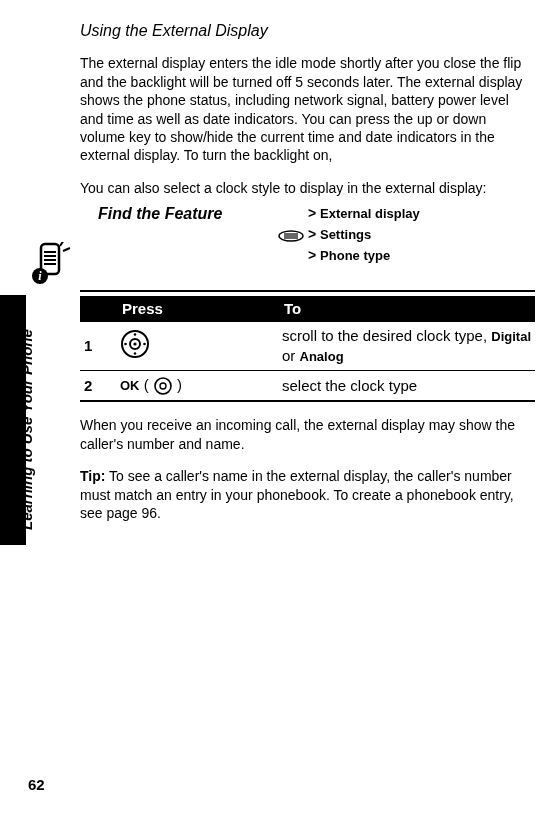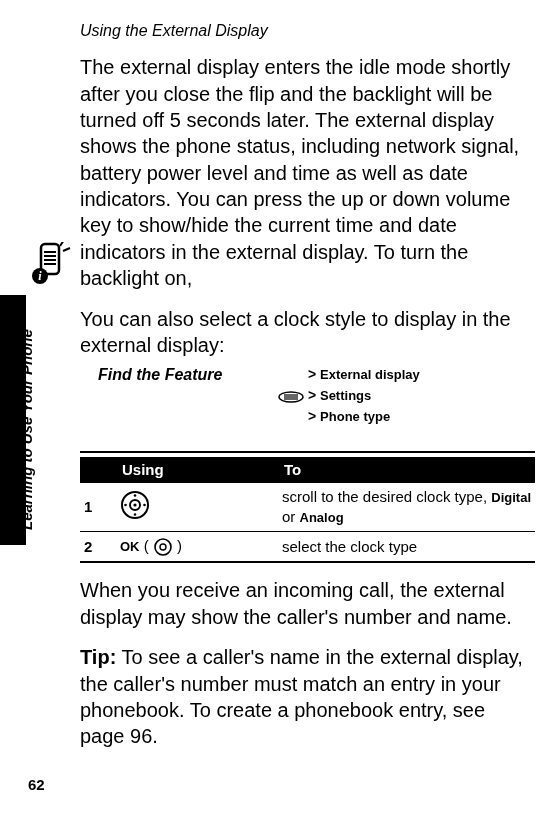--- a/index.html
+++ b/index.html
@@ -1,19 +1,19 @@
 <!DOCTYPE html>
 <html><head>
 <meta charset="utf-8">
 <style>
   html,body{margin:0;padding:0;background:#fff;color:#000;font-family:Arial,Helvetica,sans-serif}
   .page{position:relative;width:552px;height:819px;box-sizing:border-box}
   .content{position:absolute;left:80px;top:20px;width:455px;line-height:1.32}
   .title{font-family:Arial,Helvetica,sans-serif;font-weight:400;font-style:italic;font-size:16px;margin-bottom:13px}
-  .body-text{font-size:20px;margin-bottom:14px}
+  .body-text{font-size:14px;margin-bottom:14px}
   .indent-block{display:flex;align-items:flex-start;gap:10px}
   .indent-text{flex:1}
   .info-icon{position:absolute;left:30px;top:242px}
   .feature-line{display:flex;align-items:flex-start;font-size:15px;margin-top:6px;margin-bottom:24px}
   .feature-label{font-family:Arial,Helvetica,sans-serif;font-weight:700;font-style:italic;font-size:16px;padding-left:18px;width:180px}
   .feature-path{font-family:Arial,Helvetica,sans-serif;font-weight:700;font-size:14px;line-height:1.5}
   .menu-glyph{font-family:Arial,Helvetica,sans-serif;font-weight:400}
   .table{width:100%;border-collapse:collapse;margin-top:4px;margin-bottom:14px}
   .table thead tr{background:#000;color:#fff}
   .table th{text-align:left;font-weight:700;font-size:15px;padding:3px 6px}
@@ -82,21 +82,21 @@
           <span class="cond">Phone type</span>
         </div>
       </div>
     </div>
 
     <hr class="top-rule">
     <table class="table">
       <thead>
         <tr>
           <th style="width:24px"></th>
-          <th style="width:150px">Using</th>
+          <th style="width:150px">Press</th>
           <th>To</th>
         </tr>
       </thead>
       <tbody>
         <tr>
           <td class="num">1</td>
           <td>
             <span class="nav-disc">
               <svg width="30" height="30" viewBox="0 0 30 30">
                 <circle cx="15" cy="15" r="13" fill="none" stroke="#000" stroke-width="2"></circle>

